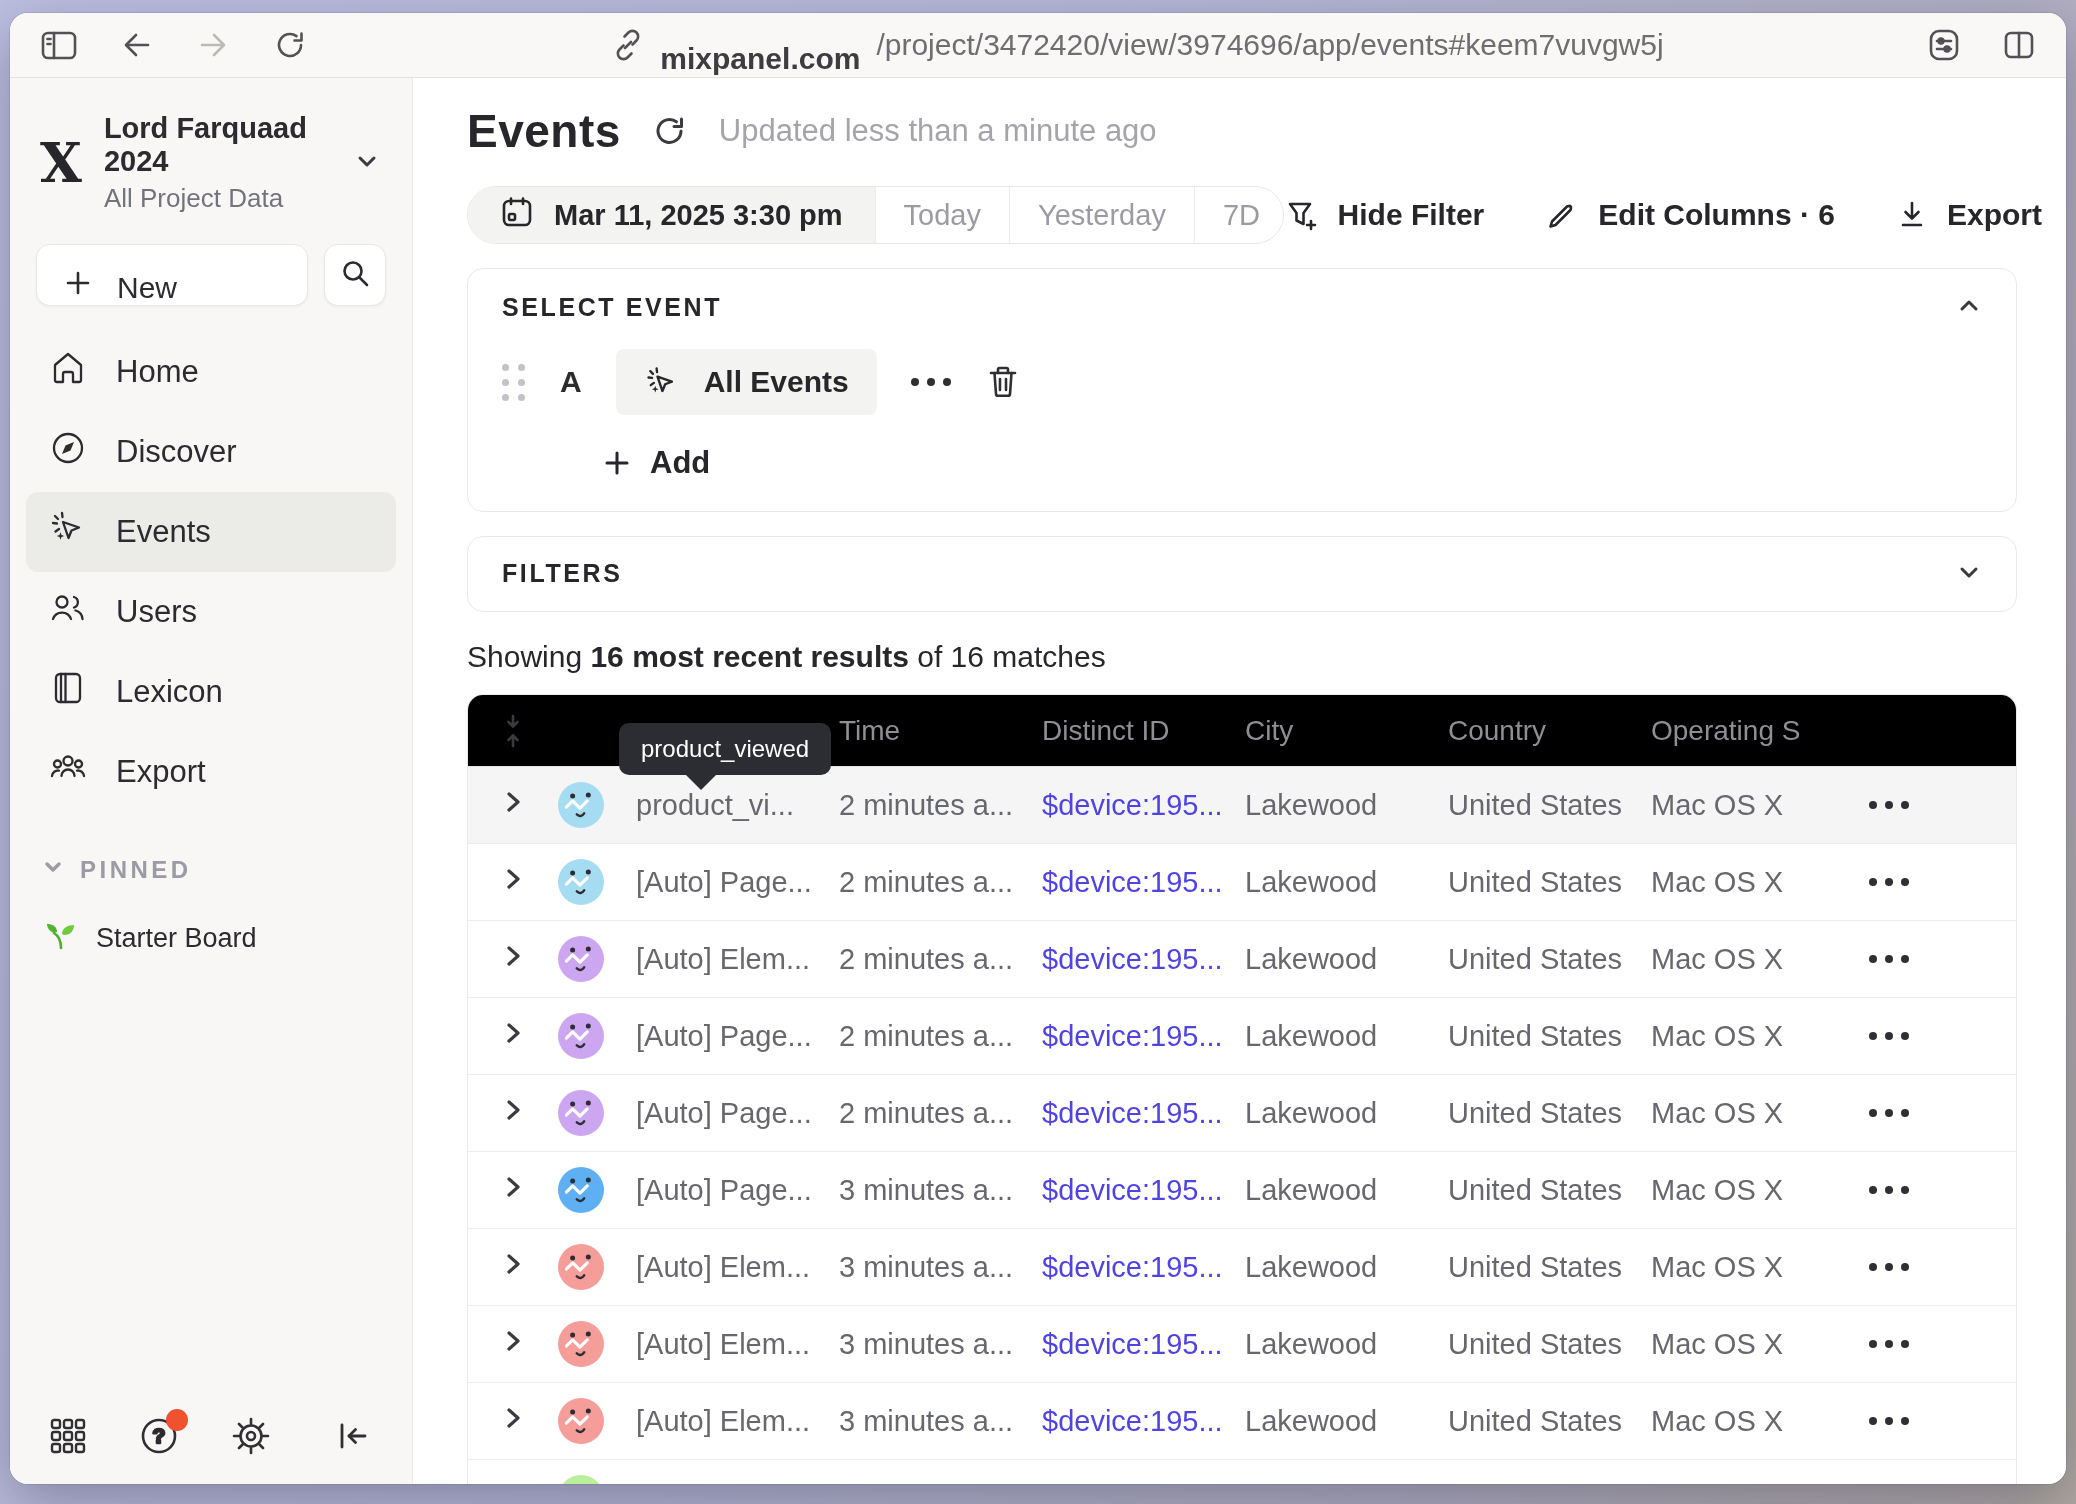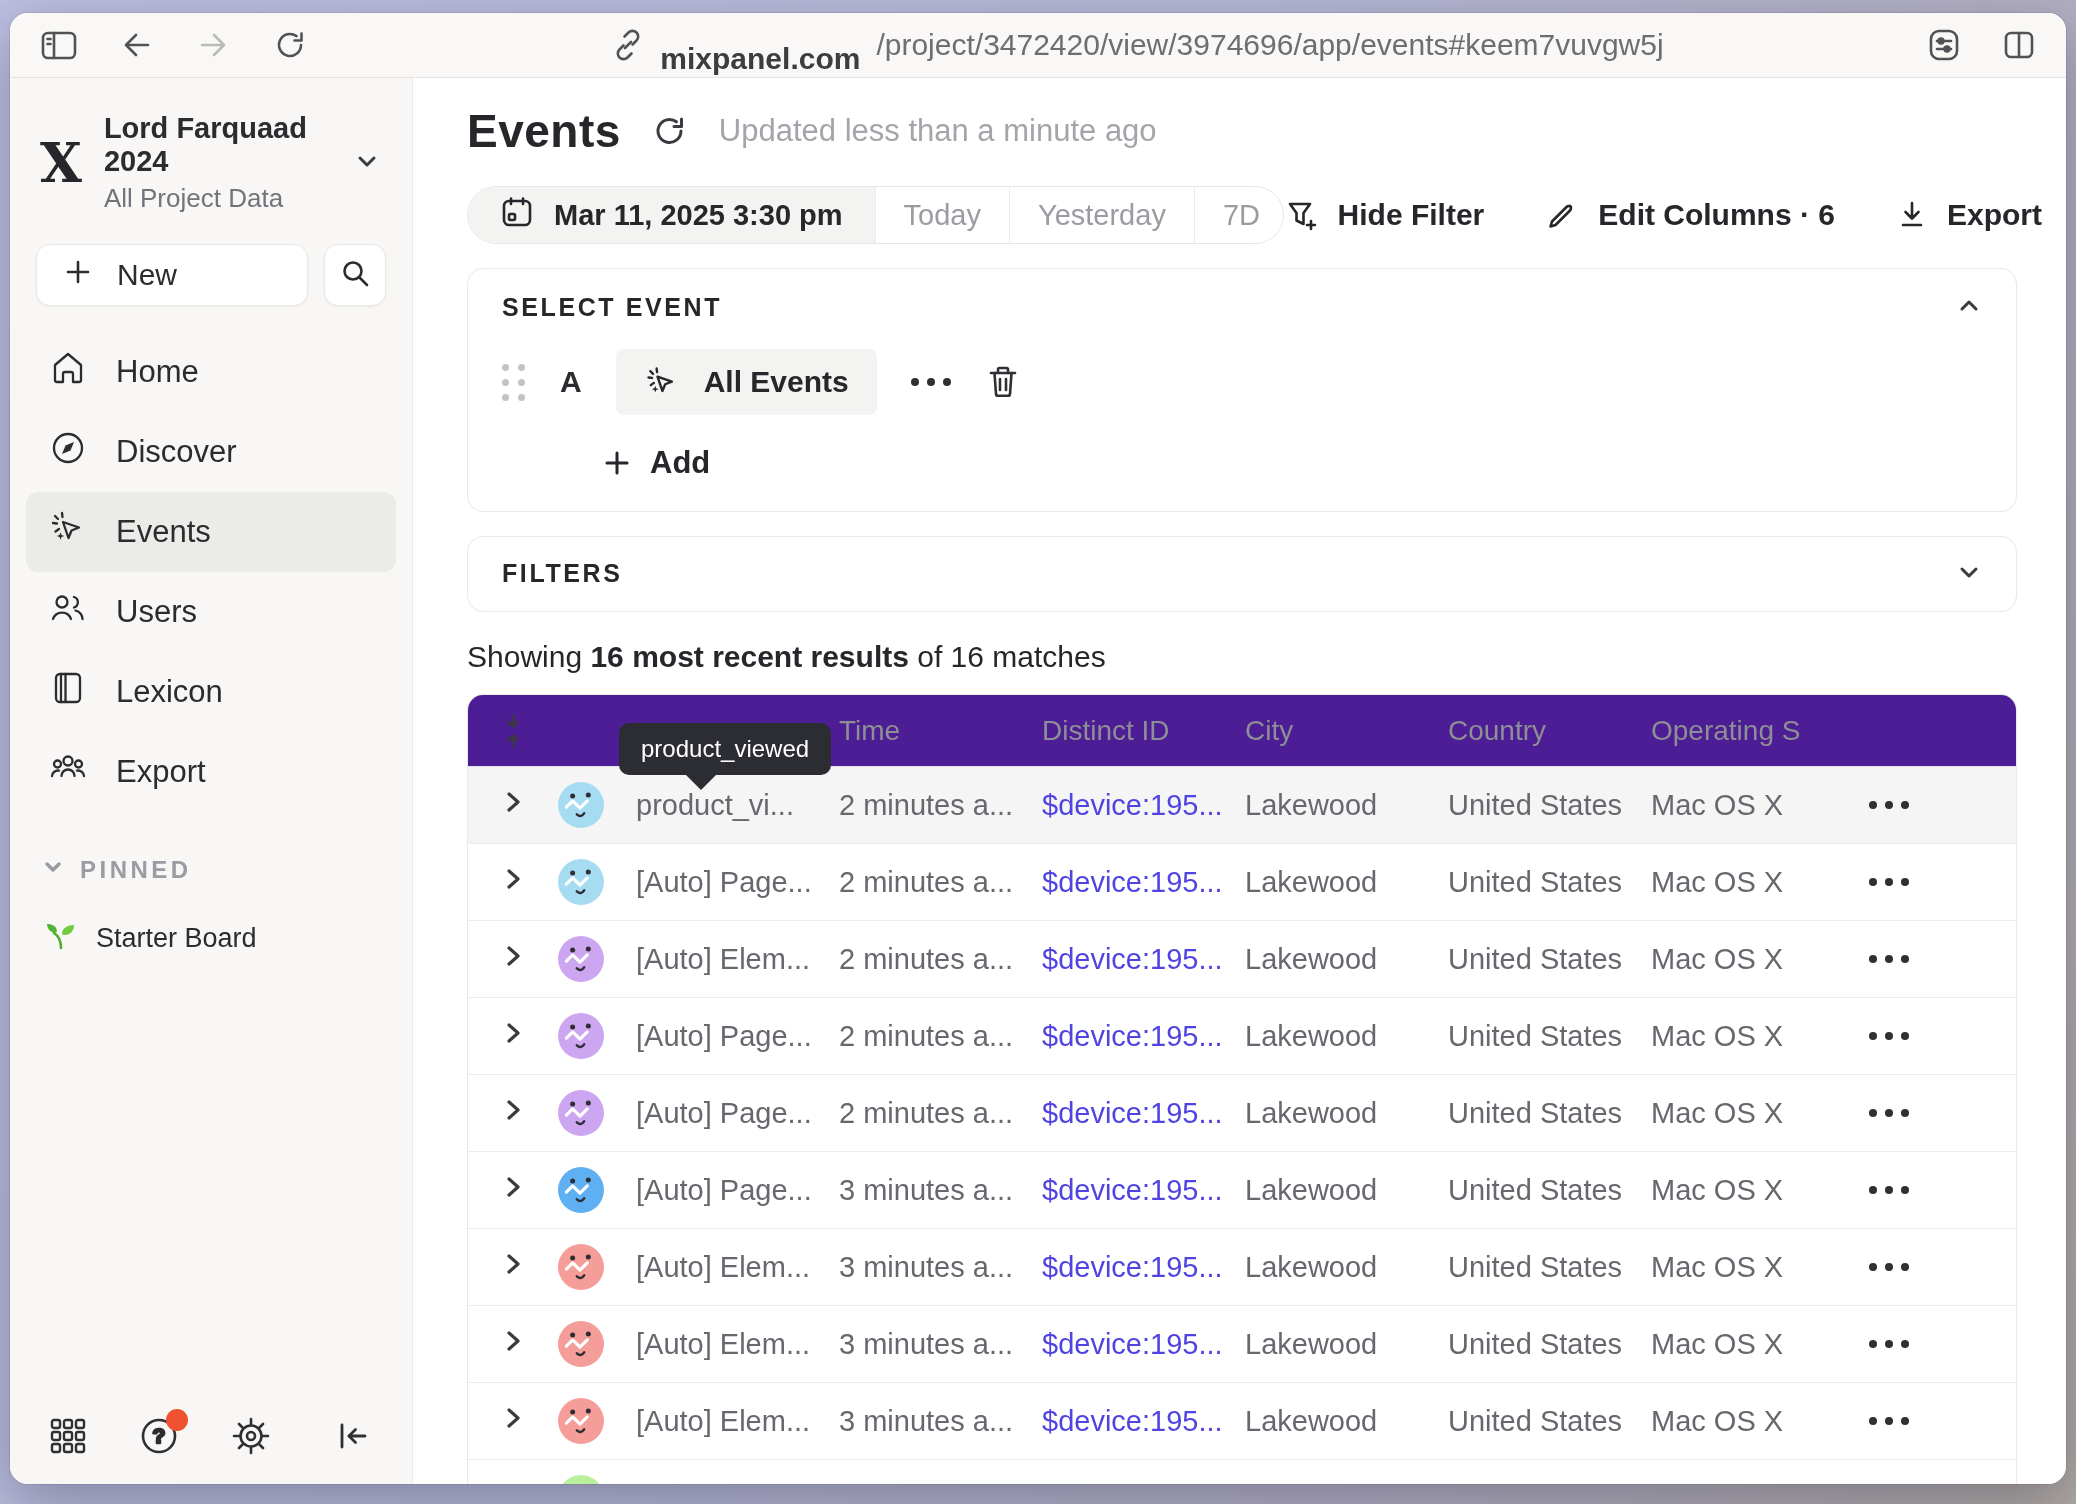--- a/index.html
+++ b/index.html
@@ -32,21 +32,21 @@
   .main { flex:1; background:#fff; padding:26px 10px 0 54px; overflow:hidden; position:relative; }
   
   .project { display:flex; align-items:center; gap:22px; padding:34px 30px 24px 30px; cursor:pointer; }
   .logo { font-family:"DejaVu Serif", serif; font-weight:bold; font-size:54px; line-height:.9; color:#26262b; }
   .proj-text { flex:1; min-width:0; }
   .proj-name { font-size:29px; font-weight:bold; color:#2b2b30; }
   .proj-sub { font-size:26px; color:#73737b; margin-top:5px; }
   .chev svg { stroke:#3a3a40; fill:none; stroke-width:3; stroke-linecap:round; stroke-linejoin:round; }
   .new-row { display:flex; gap:16px; padding:6px 26px 16px 26px; }
   .new-btn { flex:1; height:62px; background:#fff; border:1px solid #eae8e4; border-radius:14px;
-    display:flex; align-items:center; gap:24px; padding:0 26px; font-size:30px; color:#2b2b30;
+    display:flex; align-items:flex-end; gap:24px; padding:0 26px; font-size:30px; color:#2b2b30;
     box-shadow:0 1px 3px rgba(0,0,0,.05); cursor:pointer; }
   .search-btn { width:62px; height:62px; background:#fff; border:1px solid #eae8e4; border-radius:14px;
     display:flex; align-items:center; justify-content:center; box-shadow:0 1px 3px rgba(0,0,0,.05); cursor:pointer; }
   .sicon svg { stroke:#2b2b30; fill:none; stroke-width:2.6; stroke-linecap:round; stroke-linejoin:round; }
   .nav { padding:10px 16px 0 16px; }
   .nav-item { display:flex; align-items:center; gap:28px; height:80px; padding:0 22px;
     border-radius:12px; font-size:31px; color:#2b2b30; cursor:pointer; }
   .nav-item.active { background:#ebebe8; }
   .nav-item .sicon svg { stroke-width:2.3; }
   .pinned-head { display:flex; align-items:center; gap:16px; padding:44px 32px 8px 32px;
@@ -95,21 +95,21 @@
   .add-row { display:flex; align-items:center; gap:18px; margin:30px 0 6px 100px;
     font-size:31px; font-weight:bold; color:#26262b; cursor:pointer; width:max-content; }
   .add-row svg { stroke:#26262b; fill:none; stroke-width:3; stroke-linecap:round; }
   .panel.filters { padding:22px 34px; }
   
   .showing { margin-top:28px; font-size:30px; color:#26262b; }
   .showing b { font-weight:bold; }
   
   .table { width:1550px; margin-top:20px; border:1px solid #e9e9e8; border-bottom:none;
     border-radius:16px 16px 0 0; position:relative; background:#fff; }
-  .thead { display:flex; align-items:center; height:72px; background:#4c1d95;
+  .thead { display:flex; align-items:center; height:72px; background:#000000;
     border-bottom:1px solid #e4e4e5; border-radius:15px 15px 0 0; font-size:28px; color:#8e8e95; }
   .trow { display:flex; align-items:center; height:77px; border-bottom:1px solid #ececee;
     font-size:29px; color:#67676e; background:#fff; }
   .trow.highlight { background:#f5f5f6; }
   .c-chev { width:90px; display:flex; justify-content:center; }
   .c-avatar { width:78px; }
   .c-name { width:203px; } .c-time { width:203px; } .c-id { width:203px; }
   .c-city { width:203px; } .c-country { width:203px; } .c-os { width:190px; }
   .c-more { flex:1; display:flex; padding-left:28px; }
   .row-chev svg { stroke:#3a3a40; fill:none; stroke-width:3.2; stroke-linecap:round; stroke-linejoin:round; cursor:pointer; }

